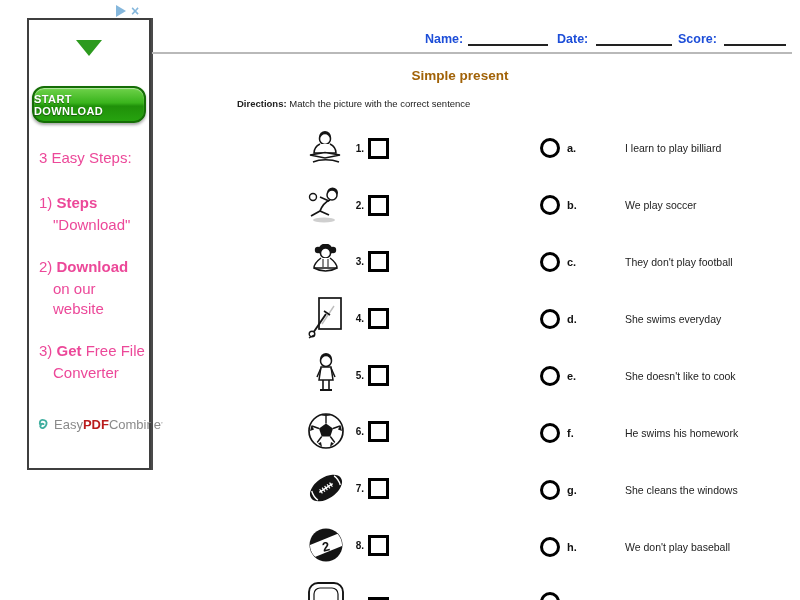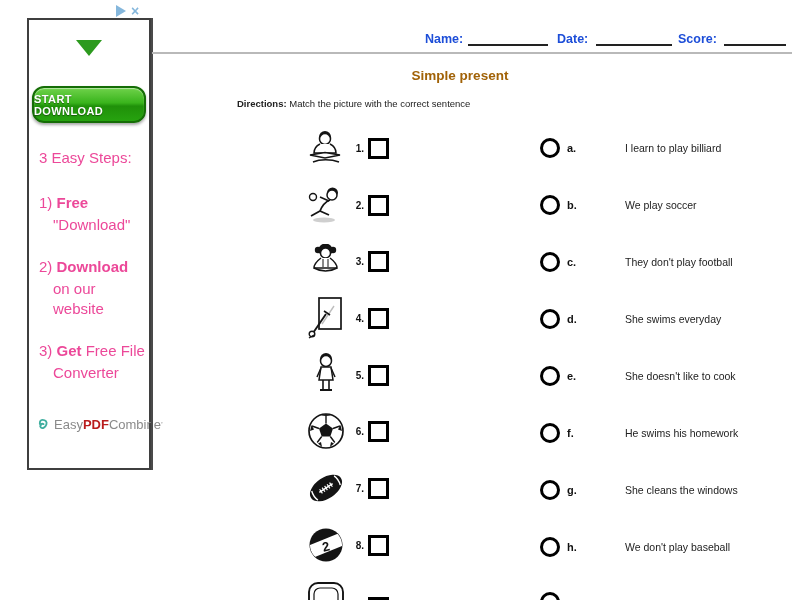--- a/index.html
+++ b/index.html
@@ -55,21 +55,21 @@
     <span class="adchoices-tri"></span>
     <span class="ad-close">×</span>
   </div>
 
   <div class="ad-box">
     <div class="ad-triangle"></div>
     <div class="ad-button">START DOWNLOAD</div>
     <div class="ad-steps">
       <div class="ad-steps-title">3 Easy Steps:</div>
       <div class="ad-step">
-        <span>1) </span><b>Free</b><span></span>
+        <span>1) </span><b>Steps</b><span></span>
         <div class="l2">"Download"</div>
       </div>
       <div class="ad-step">
         <span>2) </span><b>Download</b><span></span>
         <div class="l2">on our website</div>
       </div>
       <div class="ad-step">
         <span>3) </span><b>Get</b><span> Free File</span>
         <div class="l2">Converter</div>
       </div>

